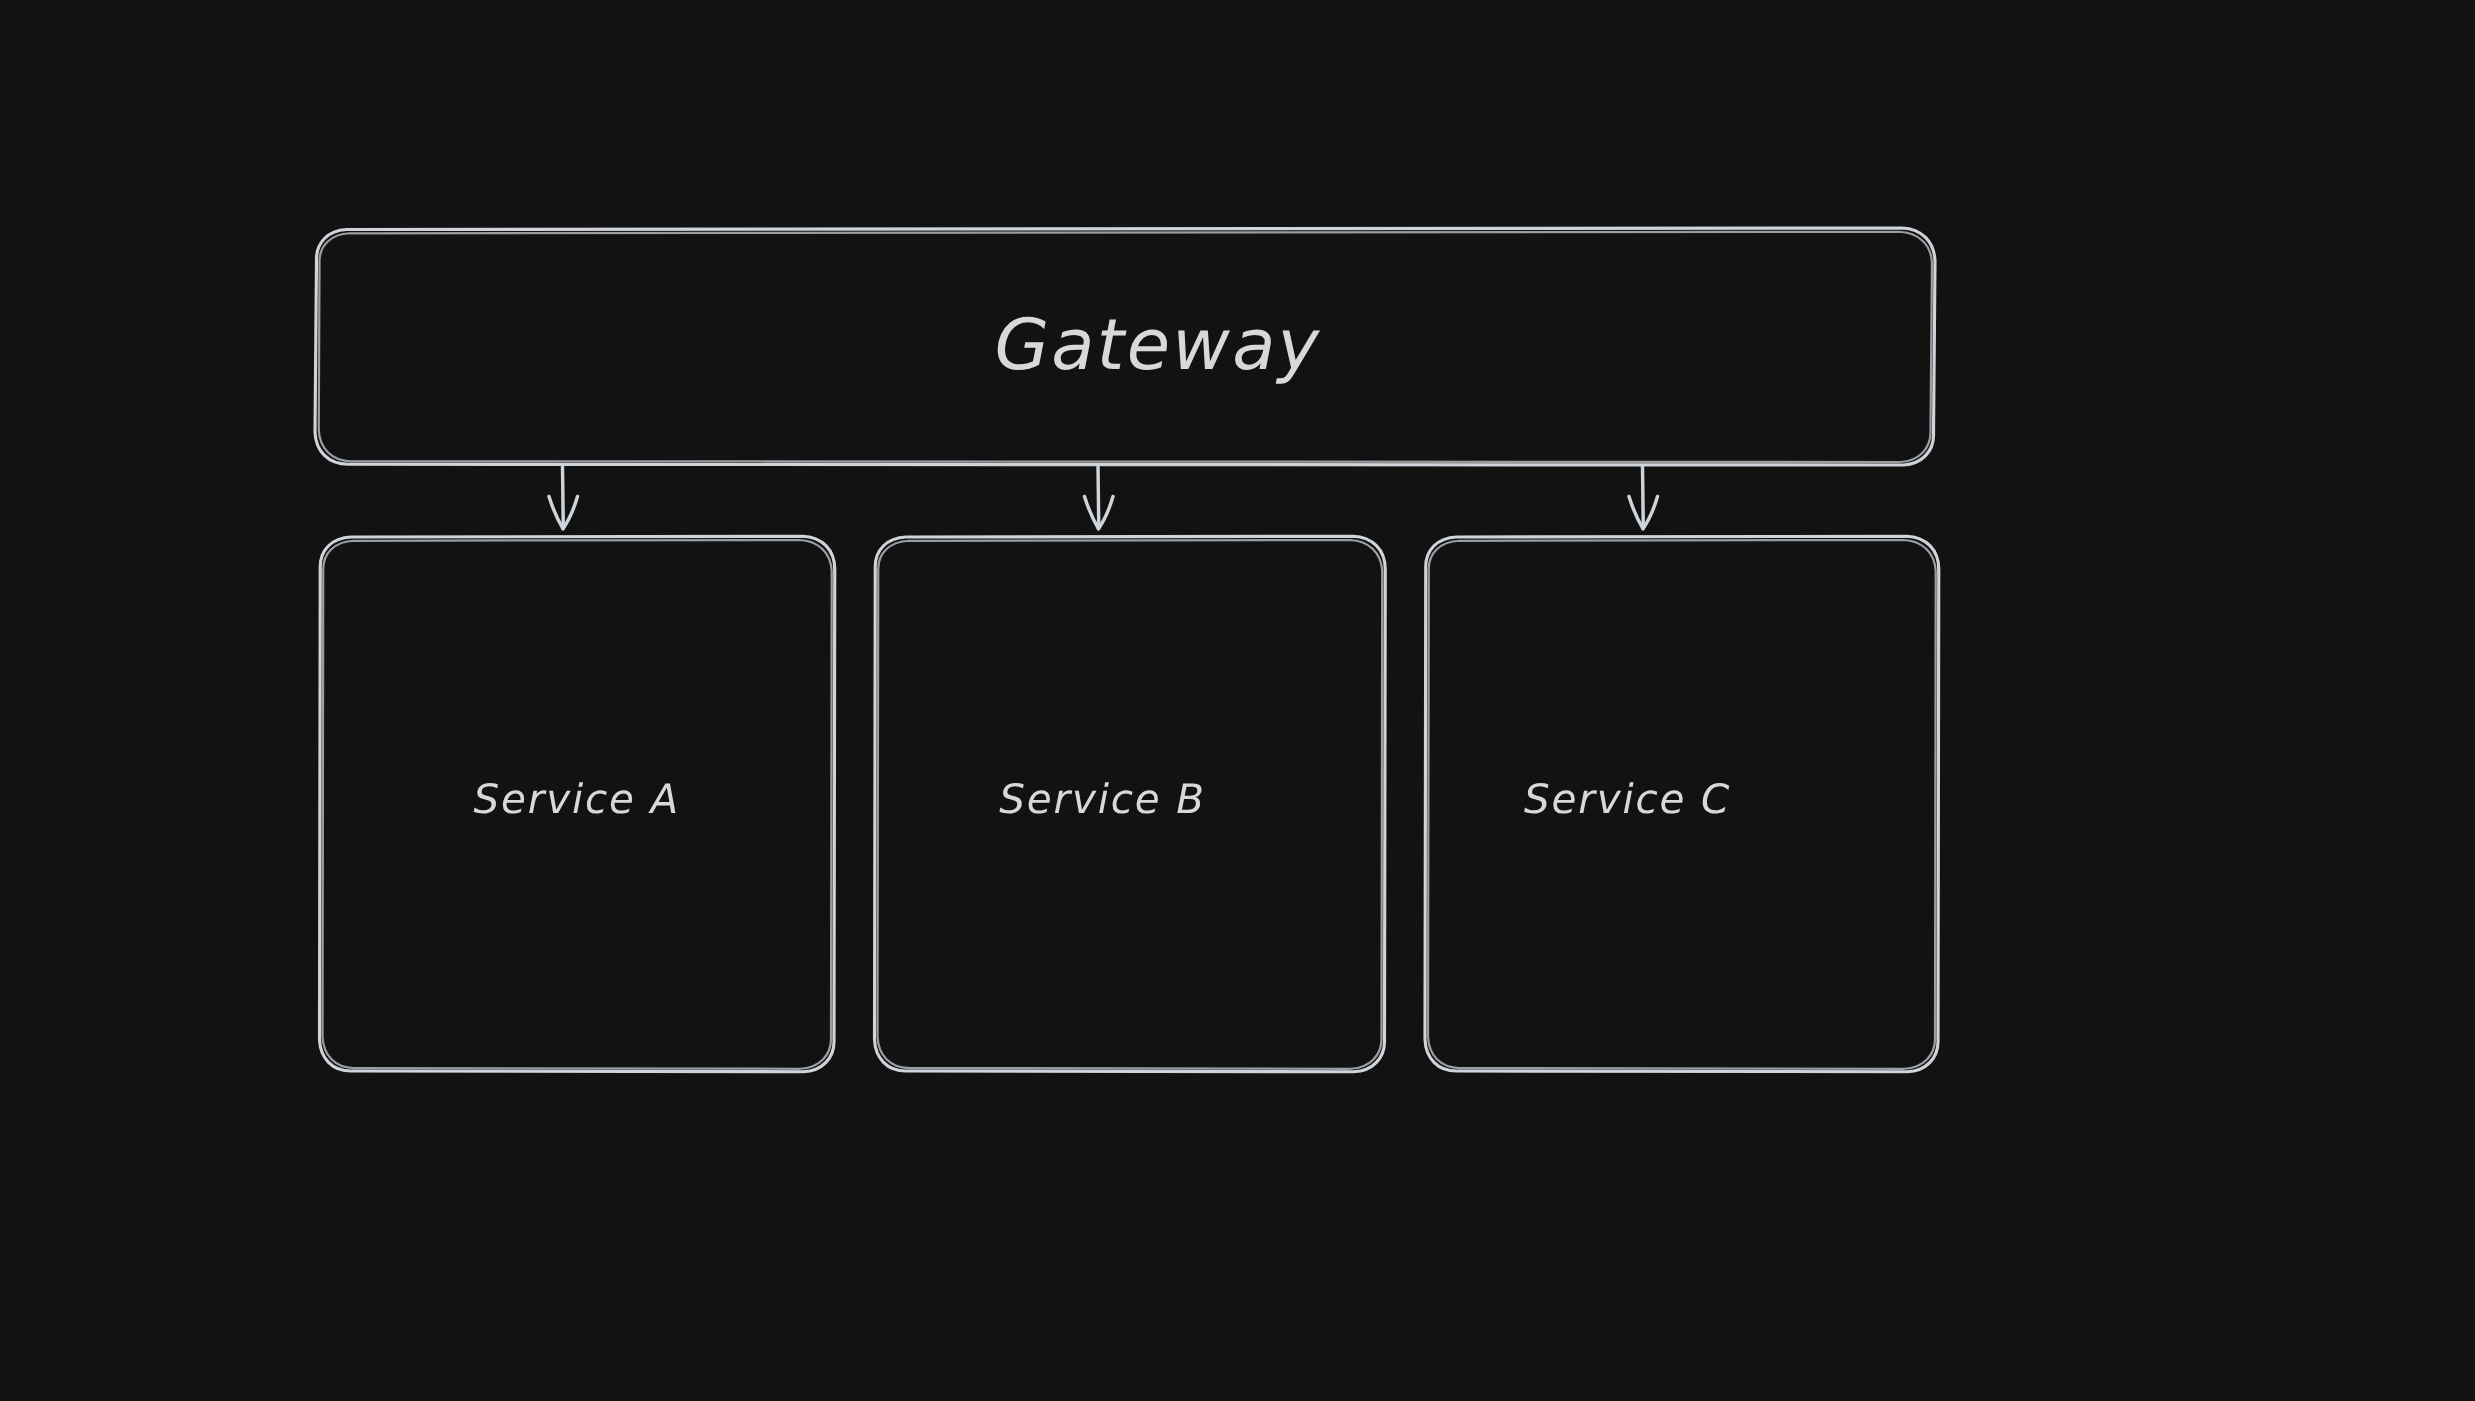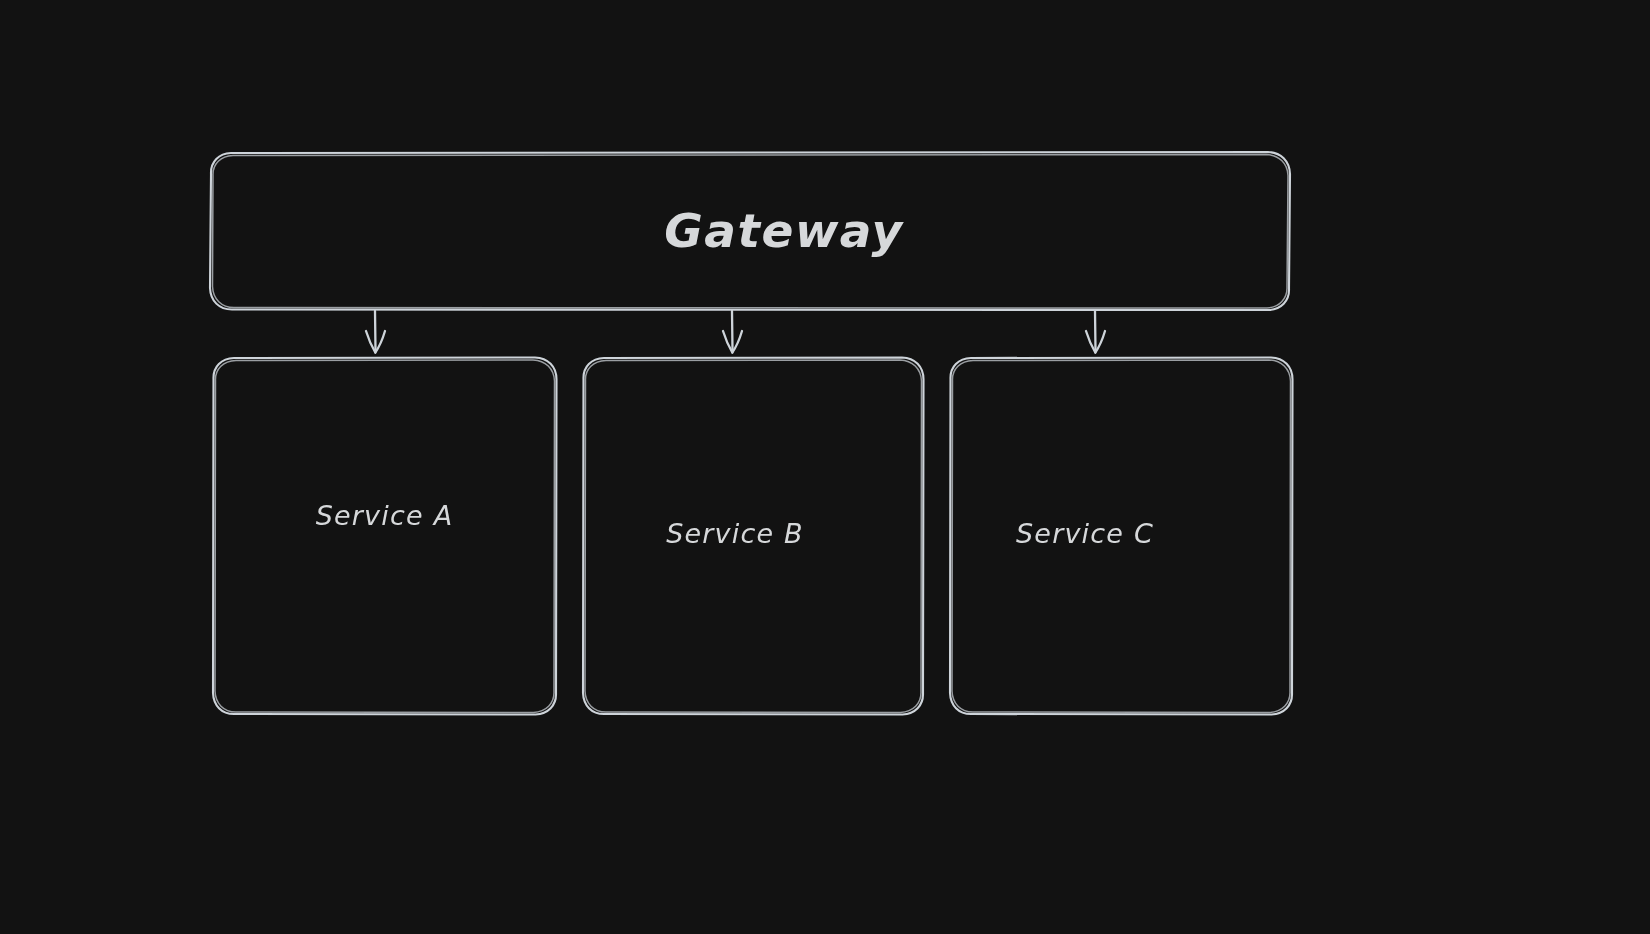--- a/index.html
+++ b/index.html
@@ -202,21 +202,21 @@
         L 1290 691.5
         C 1290.5 703.5 1282 712 1269.5 712.5
         L 973 712
         C 960.5 712 952.5 703.5 952 691
         L 952.5 380.5
         C 952 368.5 960.5 361 973 360.5"></path>
     </g>
 
   </svg>
 
-  <div class="node-label label-gateway" style="left:214px; top:203px; width:1140px;font-weight:bold;">Gateway</div>
-
-  <div class="node-label label-service" style="left:213px; top:500px; width:343px;">Service A</div>
+  <div class="node-label label-gateway" style="left:202px; top:203px; width:1140px;">Gateway</div>
+
+  <div class="node-label label-service" style="left:213px; top:518px; width:343px;">Service A</div>
 
   <div class="node-label label-service" style="left:583px; top:518px; width:304px;">Service B</div>
 
   <div class="node-label label-service" style="left:950px; top:518px; width:270px;">Service C</div>
 
 </div>
 
 </body></html>

